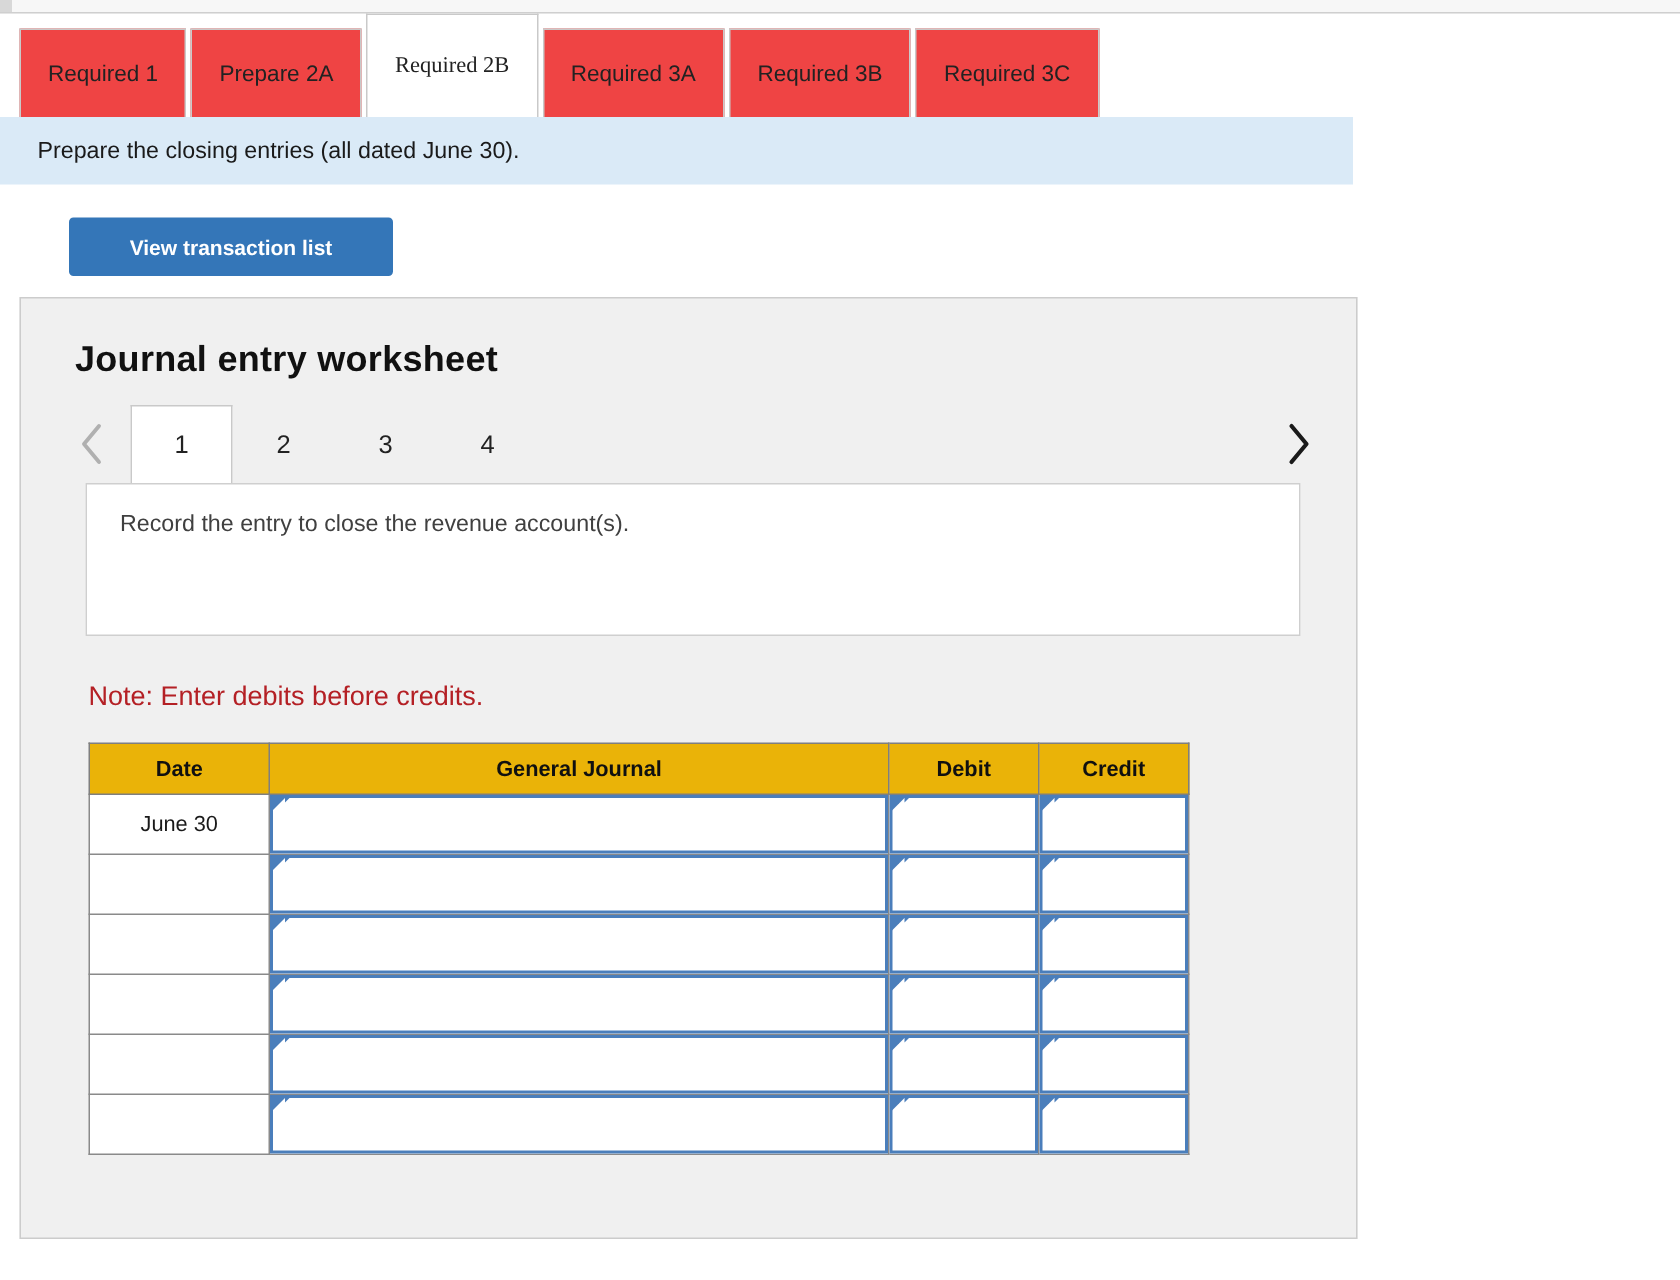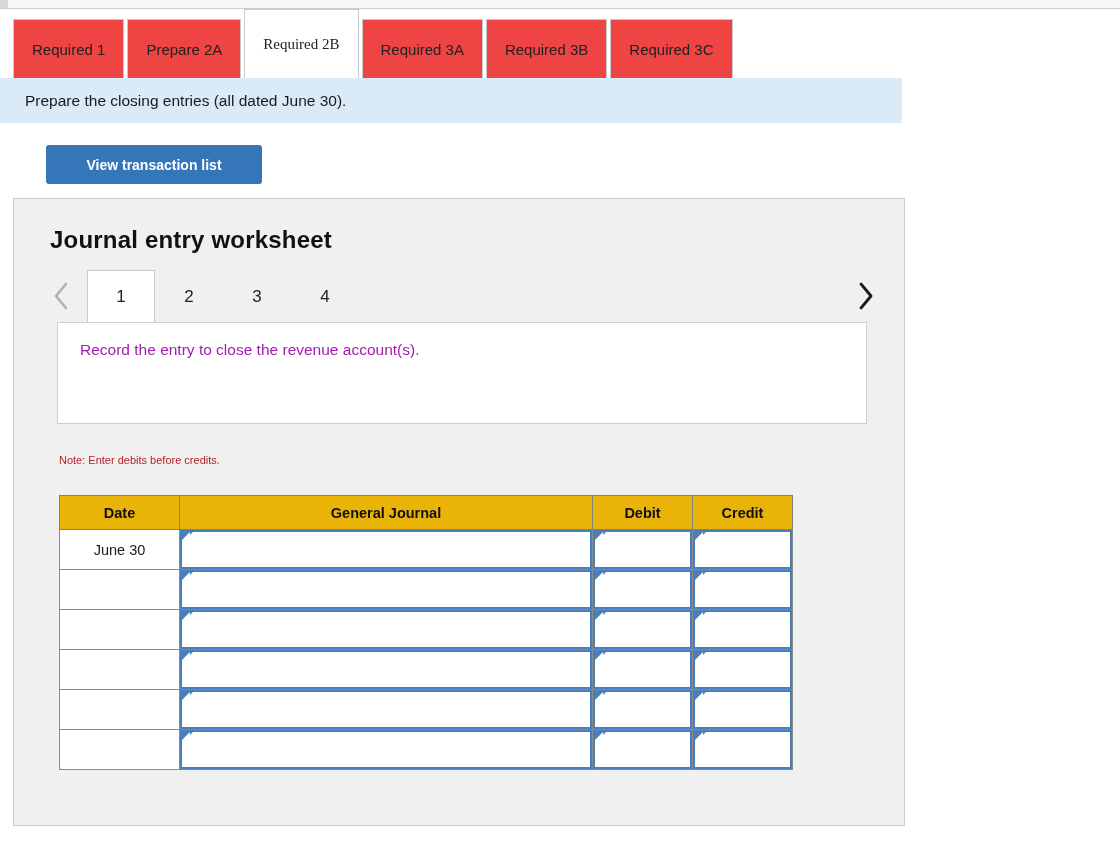--- a/index.html
+++ b/index.html
@@ -177,27 +177,27 @@
   .prompt {
     position: absolute;
     top: 123px; left: 43px;
     width: 810px;
     height: 102px;
     background: #ffffff;
     border: 1px solid #cfcfcf;
     box-sizing: border-box;
     padding: 18px 22px;
     font-size: 15.5px;
-    color: #a21caf;
+    color: #404040;
   }
 
   .note {
     position: absolute;
     top: 255px; left: 45px;
-    font-size: 11px;
+    font-size: 18px;
     color: #b42025;
   }
 
   
   .jtable {
     position: absolute;
     top: 296px; left: 45px;
     border-collapse: collapse;
     table-layout: fixed;
   }

